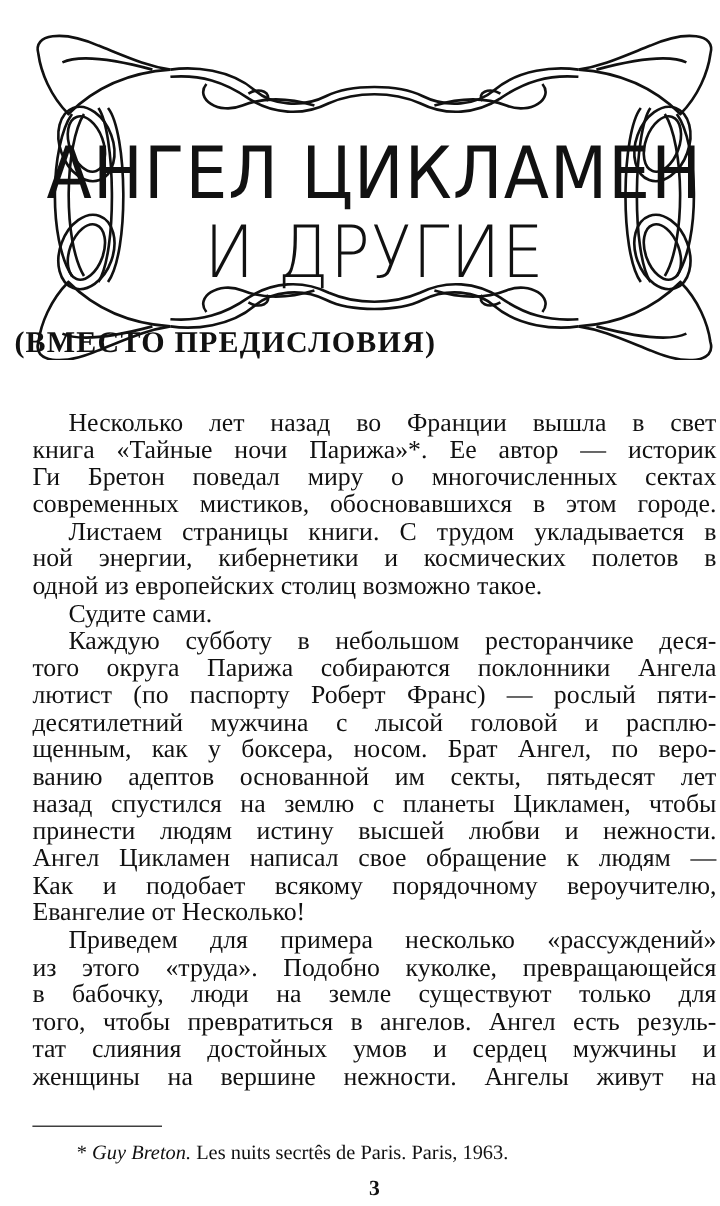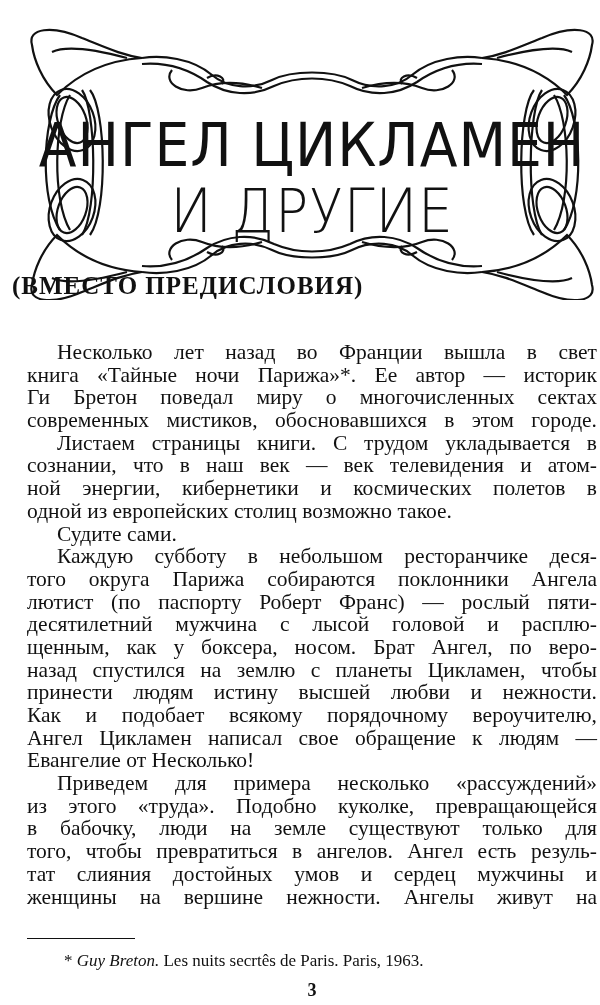--- a/index.html
+++ b/index.html
@@ -78,33 +78,33 @@
   <div class="title l1">АНГЕЛ ЦИКЛАМЕН</div>
   <div class="title l2">И ДРУГИЕ</div>
   <div class="subtitle">(ВМЕСТО ПРЕДИСЛОВИЯ)</div>
 
   <div class="body" id="body-text">
       <span class="line indent">Несколько лет назад во Франции вышла в свет</span>
       <span class="line">книга «Тайные ночи Парижа»*. Ее автор — историк</span>
       <span class="line">Ги Бретон поведал миру о многочисленных сектах</span>
       <span class="line">современных мистиков, обосновавшихся в этом городе.</span>
       <span class="line indent">Листаем страницы книги. С трудом укладывается в</span>
-      <span class="line">сознании, что в наш век — век телевидения и атом-</span>
       <span class="line">ной энергии, кибернетики и космических полетов в</span>
       <span class="line last">одной из европейских столиц возможно такое.</span>
       <span class="line indent last">Судите сами.</span>
       <span class="line indent">Каждую субботу в небольшом ресторанчике деся-</span>
       <span class="line">того округа Парижа собираются поклонники Ангела</span>
       <span class="line">лютист (по паспорту Роберт Франс) — рослый пяти-</span>
       <span class="line">десятилетний мужчина с лысой головой и расплю-</span>
       <span class="line">щенным, как у боксера, носом. Брат Ангел, по веро-</span>
+      <span class="line">ванию адептов основанной им секты, пятьдесят лет</span>
       <span class="line">назад спустился на землю с планеты Цикламен, чтобы</span>
       <span class="line">принести людям истину высшей любви и нежности.</span>
+      <span class="line">Ангел Цикламен написал свое обращение к людям —</span>
       <span class="line">Как и подобает всякому порядочному вероучителю,</span>
-      <span class="line">Ангел Цикламен написал свое обращение к людям —</span>
       <span class="line last">Евангелие от Несколько!</span>
       <span class="line indent">Приведем для примера несколько «рассуждений»</span>
       <span class="line">из этого «труда». Подобно куколке, превращающейся</span>
       <span class="line">в бабочку, люди на земле существуют только для</span>
       <span class="line">того, чтобы превратиться в ангелов. Ангел есть резуль-</span>
       <span class="line">тат слияния достойных умов и сердец мужчины и</span>
       <span class="line">женщины на вершине нежности. Ангелы живут на</span>
     </div>
 
   <div class="rule"></div>

